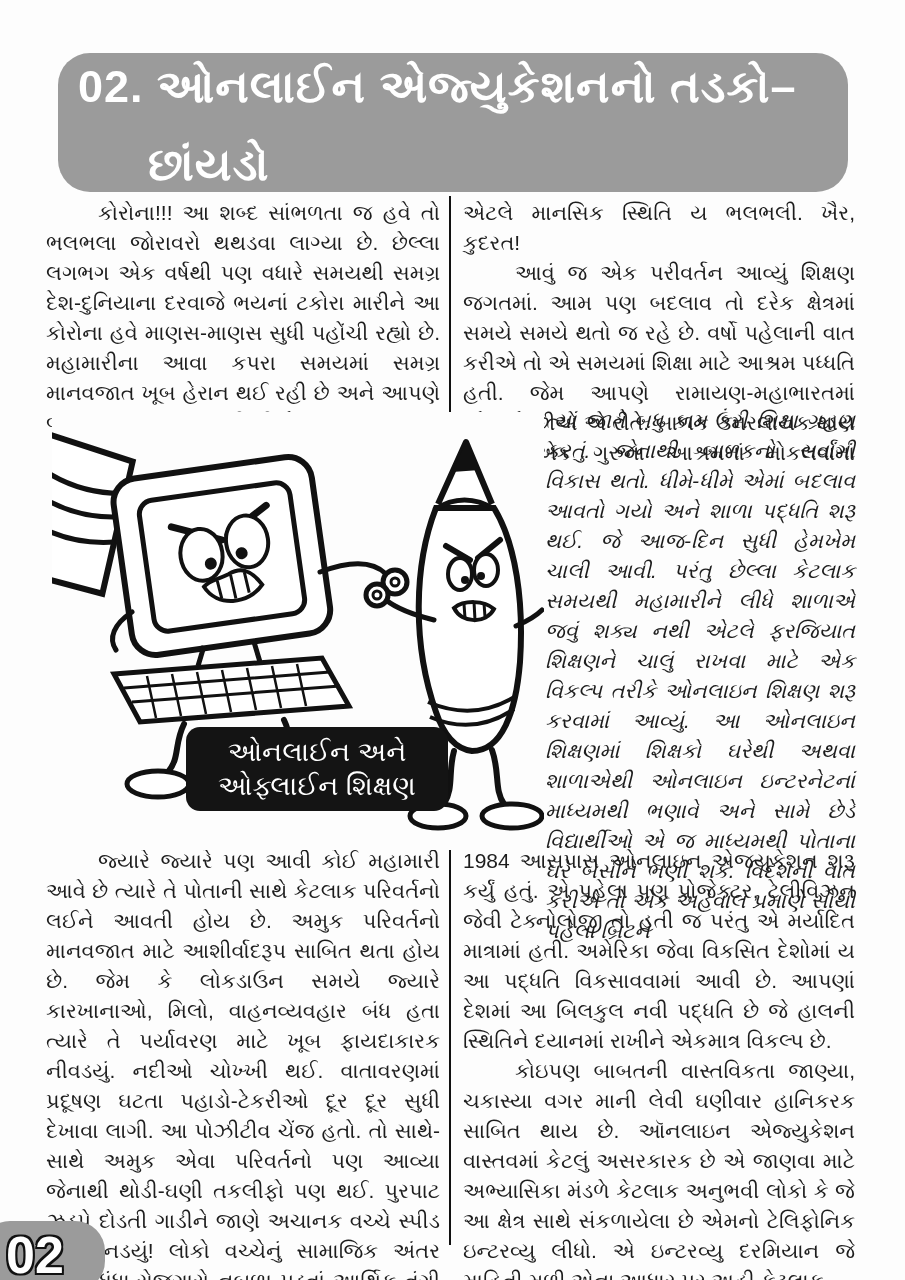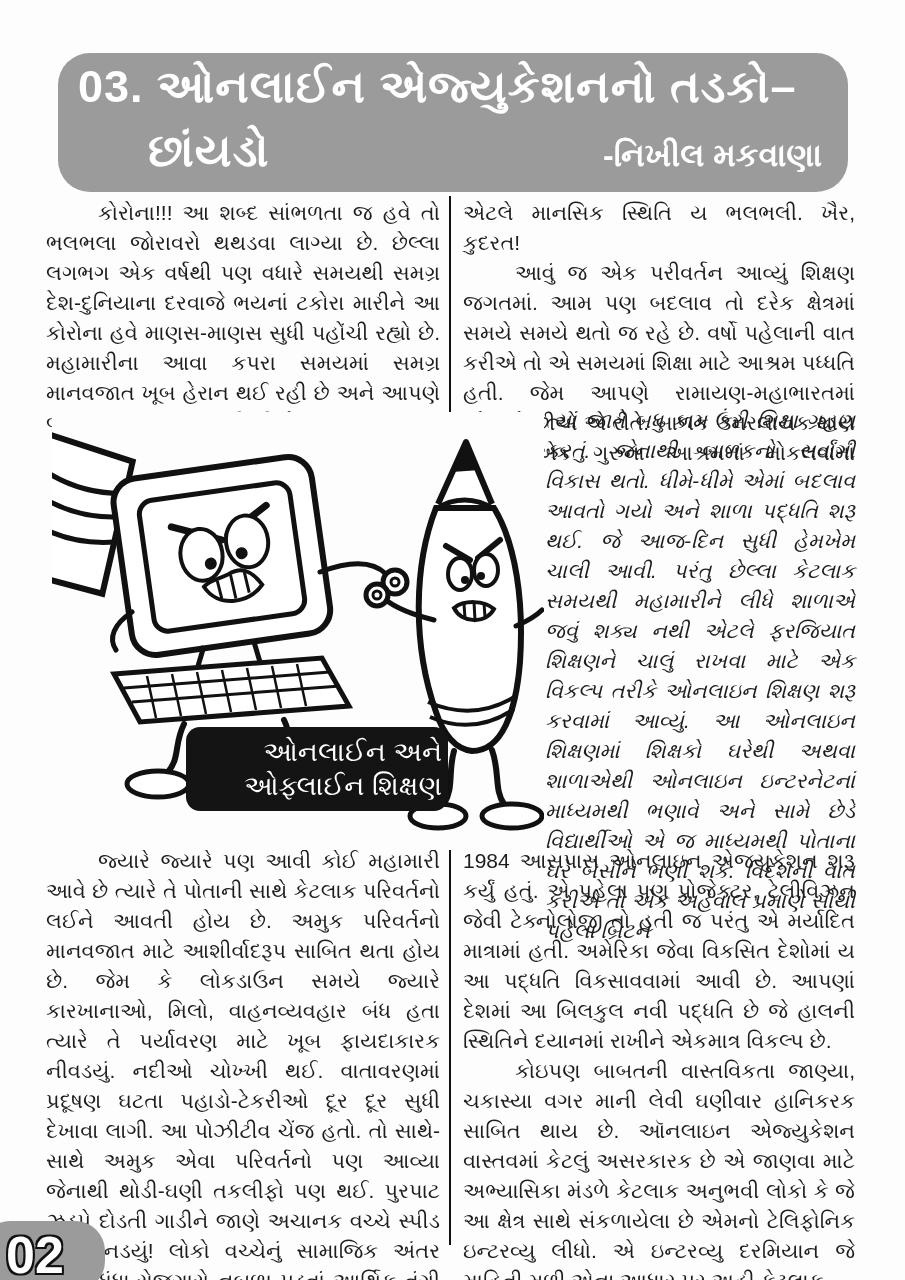--- a/index.html
+++ b/index.html
@@ -10,21 +10,21 @@
   
   .banner{
     position:absolute;left:58px;top:53px;width:790px;height:139px;
     background:#9b9b9b;border-radius:32px;color:#ffffff;
   }
   .banner .line1{
     position:absolute;left:20px;top:8px;width:760px;
     font-size:45px;font-weight:bold;letter-spacing:1px;white-space:nowrap;
   }
   .banner .row2{
-    position:absolute;left:20px;right:26px;top:72px;display:flex;align-items:flex-end;
+    position:absolute;left:20px;right:26px;top:86px;display:flex;align-items:flex-start;
   }
   .banner .line2{
     font-size:45px;font-weight:bold;margin-left:70px;letter-spacing:1px;
   }
   .banner .author{
     margin-left:auto;font-size:32px;font-weight:bold;padding-bottom:4px;
   }
   
   .col{position:absolute;font-size:21px;line-height:30px;text-align:justify;}
   .col p{margin:0;}
@@ -37,45 +37,44 @@
   .divider{
     position:absolute;left:449px;top:196px;width:2px;height:1049px;background:#111;z-index:1;
   }
   
   .illustration{
     position:absolute;left:52px;top:412px;width:492px;height:438px;background:#fdfdfd;z-index:2;
   }
   .caption{
     position:absolute;left:186px;top:727px;width:262px;z-index:3;
     background:#141414;color:#fff;border-radius:14px;
-    font-size:27px;line-height:34px;text-align:right;padding:8px 6px;
+    font-size:27px;line-height:34px;text-align:center;padding:8px 6px;
     box-sizing:border-box;
   }
   
   .page-badge{
     position:absolute;left:-20px;top:1221px;width:125px;height:70px;
     background:#9b9b9b;border-radius:30px;z-index:2;
   }
   .page-badge .num{
     position:absolute;left:26px;top:4px;
     font-size:52px;font-weight:bold;color:#fff;
     -webkit-text-stroke:3px #111;paint-order:stroke fill;
     text-shadow:-2px -2px 0 #111,2px -2px 0 #111,-2px 2px 0 #111,2px 2px 0 #111;
   }
 </style>
 </head>
 <body>
 
 <div class="page">
 
   <div class="banner">
-    <div class="line1">03. ઓનલાઈન એજ્યુકેશનનો તડકો–</div>
+    <div class="line1">02. ઓનલાઈન એજ્યુકેશનનો તડકો–</div>
     <div class="row2">
       <span class="line2">છાંયડો</span>
-      <span class="author">-નિખીલ મકવાણા</span>
     </div>
   </div>
 
   <div class="divider"></div>
 
   <div class="col" id="lc-para1">
     <p class="indent">કોરોના!!! આ શબ્દ સાંભળતા જ હવે તો ભલભલા જોરાવરો થથડવા લાગ્યા છે. છેલ્લા લગભગ એક વર્ષથી પણ વધારે સમયથી સમગ્ર દેશ-દુનિયાના દરવાજે ભયનાં ટકોરા મારીને આ કોરોના હવે માણસ-માણસ સુધી પહોંચી રહ્યો છે. મહામારીના આવા કપરા સમયમાં સમગ્ર માનવજાત ખૂબ હેરાન થઈ રહી છે અને આપણે બધા જ આ વાતના શાક્ષી છીએ.</p>
   </div>
   <div class="col" id="lc-para2">
     <p class="indent">જ્યારે જ્યારે પણ આવી કોઈ મહામારી આવે છે ત્યારે તે પોતાની સાથે કેટલાક પરિવર્તનો લઈને આવતી હોય છે. અમુક પરિવર્તનો માનવજાત માટે આશીર્વાદરૂપ સાબિત થતા હોય છે. જેમ કે લોકડાઉન સમયે જ્યારે કારખાનાઓ, મિલો, વાહનવ્યવહાર બંધ હતા ત્યારે તે પર્યાવરણ માટે ખૂબ ફાયદાકારક નીવડયું. નદીઓ ચોખ્ખી થઈ. વાતાવરણમાં પ્રદૂષણ ઘટતા પહાડો-ટેકરીઓ દૂર દૂર સુધી દેખાવા લાગી. આ પોઝીટીવ ચેંજ હતો. તો સાથે-સાથે અમુક એવા પરિવર્તનો પણ આવ્યા જેનાથી થોડી-ઘણી તકલીફો પણ થઈ. પુરપાટ ઝડપે દોડતી ગાડીને જાણે અચાનક વચ્ચે સ્પીડ બ્રેકર નડયું! લોકો વચ્ચેનું સામાજિક અંતર વધ્યું. ધંધા-રોજગારો નબળા પડતાં આર્થિક તંગી સર્જાઈ. અને</p>

